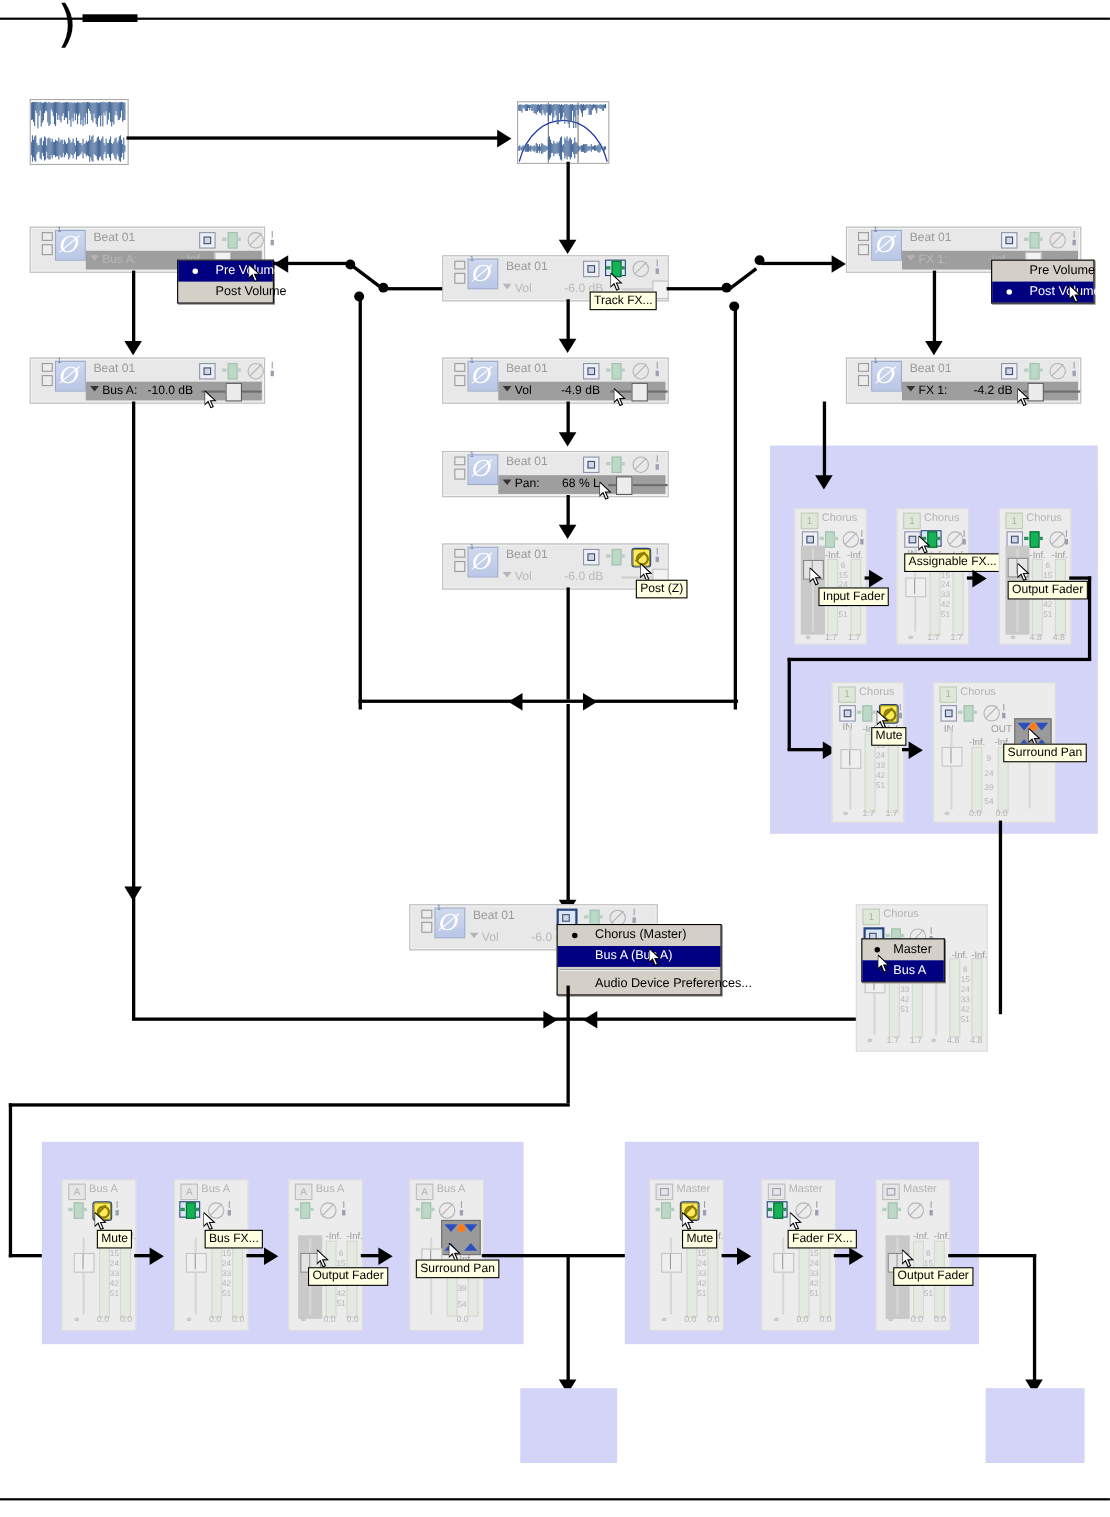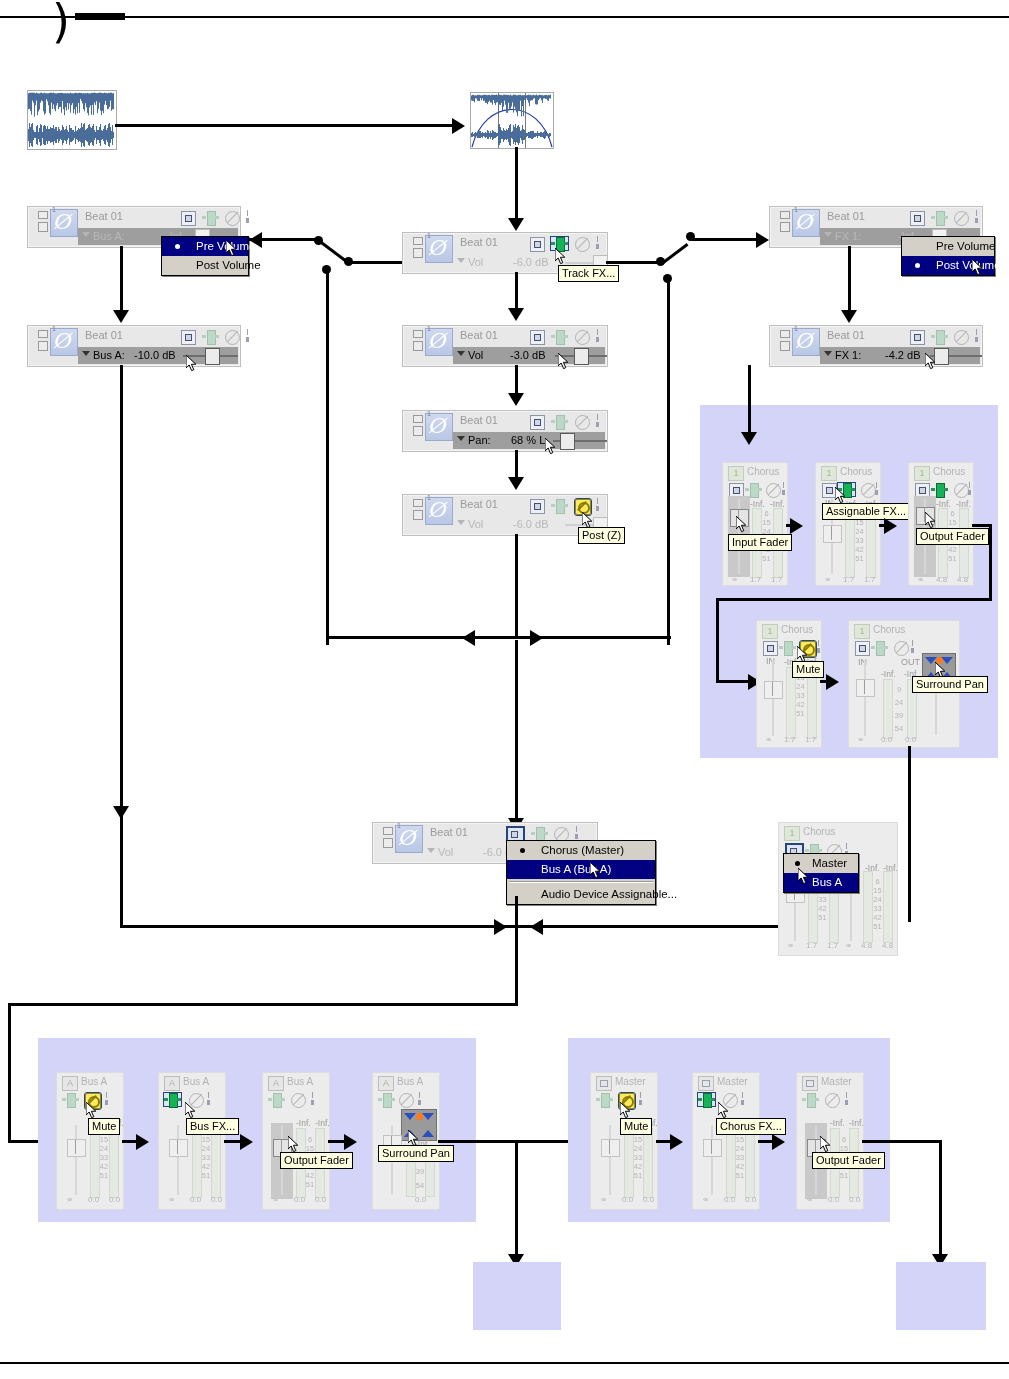--- a/index.html
+++ b/index.html
@@ -547,21 +547,21 @@
     <div class="st-val pale" style="left:60px;">-6.0 dB</div>
     <div class="sl-track pale" style="left:112px;width:32px;"></div>
     <div class="sl-thumb pale" style="left:140px;"></div>
   </div>
 </div>
 <div class="cur" style="left:555px;top:248px;">
   <svg width="12" height="18" viewBox="0 0 12 18">
       <path d="M0,0 L0,13 L3.2,10 L5.6,15.6 L7.8,14.7 L5.4,9.3 L9.8,9.2 Z" fill="#fff" stroke="#000" stroke-width="1"></path>
     </svg>
 </div>
-<div class="tip" style="left:558px;top:265px;text-align:right;">Track FX...</div>
+<div class="tip" style="left:536px;top:265px;text-align:right;">Track FX...</div>
 
 <div class="strip" style="left:769px;top:206px;width:212px;height:40px;">
   <div class="sq1"></div>
   <div class="sq2"></div>
   <div class="st-ico">
       <span class="q">Ø</span>
     </div>
   <div class="st-num">1</div>
   <div class="st-name">Beat 01</div>
   <div class="ic ic-route" style="left:140px;">
@@ -673,21 +673,21 @@
   <div class="ic ic-mute" style="left:172px;">
       <div class="sl"></div>
     </div>
   <div class="ic-ph" style="left:193px;">
       <b></b>
       <u></u>
     </div>
   <div class="st-row2 dark">
     <div class="st-caret"></div>
     <div class="st-lbl">Vol</div>
-    <div class="st-val" style="left:57px;">-3.0 dB</div>
+    <div class="st-val" style="left:57px;">-4.9 dB</div>
     <div class="sl-track" style="left:102px;width:52px;"></div>
     <div class="sl-thumb" style="left:121px;"></div>
   </div>
 </div>
 <div class="cur" style="left:558px;top:353px;">
   <svg width="12" height="18" viewBox="0 0 12 18">
       <path d="M0,0 L0,13 L3.2,10 L5.6,15.6 L7.8,14.7 L5.4,9.3 L9.8,9.2 Z" fill="#fff" stroke="#000" stroke-width="1"></path>
     </svg>
 </div>
 
@@ -867,21 +867,21 @@
   </div>
   <div class="lockico" style="left:8px;top:112px;">⚭</div>
   <div class="mfoot" style="left:27px;top:112px;">1.7</div>
   <div class="mfoot" style="left:48px;top:112px;">1.7</div>
 </div>
 <div class="cur" style="left:736px;top:516px;">
   <svg width="12" height="18" viewBox="0 0 12 18">
       <path d="M0,0 L0,13 L3.2,10 L5.6,15.6 L7.8,14.7 L5.4,9.3 L9.8,9.2 Z" fill="#fff" stroke="#000" stroke-width="1"></path>
     </svg>
 </div>
-<div class="tip" style="left:728px;top:534px;">Input Fader</div>
+<div class="tip" style="left:744px;top:534px;">Input Fader</div>
 
 <div class="arr-r" style="left:790px;top:518px;"></div>
 <div class="hline" style="left:786px;top:524px;width:8px;"></div>
 
 <div class="mx" style="left:815px;top:462px;width:64px;height:122px;">
   <div class="mbadge" style="left:5px;top:3px;">1</div>
   <div class="mname" style="left:24px;top:3px;">Chorus</div>
   <div class="ic ic-route" style="left:6px;top:20px;">
       <i></i>
     </div>
@@ -1116,21 +1116,21 @@
     <div class="sl-track pale" style="left:112px;width:28px;"></div>
   </div>
 </div>
 <div class="menu" style="left:506px;top:840px;width:148px;">
   <div class="mi">
     <span class="bullet"></span><span>Chorus (Master)</span></div>
   <div class="mi sel">
     <span>Bus A (Bus A)</span></div>
   <div class="sep"></div>
   <div class="mi">
-    <span>Audio Device Assignable...</span></div>
+    <span>Audio Device Preferences...</span></div>
 </div>
 <div class="cur" style="left:590px;top:862px;">
   <svg width="12" height="18" viewBox="0 0 12 18">
       <path d="M0,0 L0,13 L3.2,10 L5.6,15.6 L7.8,14.7 L5.4,9.3 L9.8,9.2 Z" fill="#fff" stroke="#000" stroke-width="1"></path>
     </svg>
 </div>
 <div class="vline" style="left:515px;top:896px;height:30px;"></div>
 
 <div class="mx" style="left:778px;top:822px;width:118px;height:132px;">
   <div class="mbadge" style="left:5px;top:3px;">1</div>
@@ -1479,21 +1479,21 @@
   </div>
   <div class="lockico" style="left:9px;top:122px;">⚭</div>
   <div class="mfoot" style="left:31px;top:122px;">0.0</div>
   <div class="mfoot" style="left:52px;top:122px;">0.0</div>
 </div>
 <div class="cur" style="left:718px;top:1102px;">
   <svg width="12" height="18" viewBox="0 0 12 18">
       <path d="M0,0 L0,13 L3.2,10 L5.6,15.6 L7.8,14.7 L5.4,9.3 L9.8,9.2 Z" fill="#fff" stroke="#000" stroke-width="1"></path>
     </svg>
 </div>
-<div class="tip" style="left:716px;top:1118px;">Chorus FX...</div>
+<div class="tip" style="left:716px;top:1118px;">Fader FX...</div>
 
 <div class="arr-r" style="left:772px;top:1134px;"></div>
 <div class="hline" style="left:758px;top:1140px;width:18px;"></div>
 
 <div class="mx" style="left:796px;top:1072px;width:66px;height:136px;">
   <div class="mbadge sq" style="left:5px;top:3px;">
       <i></i>
     </div>
   <div class="mname" style="left:24px;top:3px;">Master</div>
   <div class="ic ic-fx pale" style="left:5px;top:20px;">

